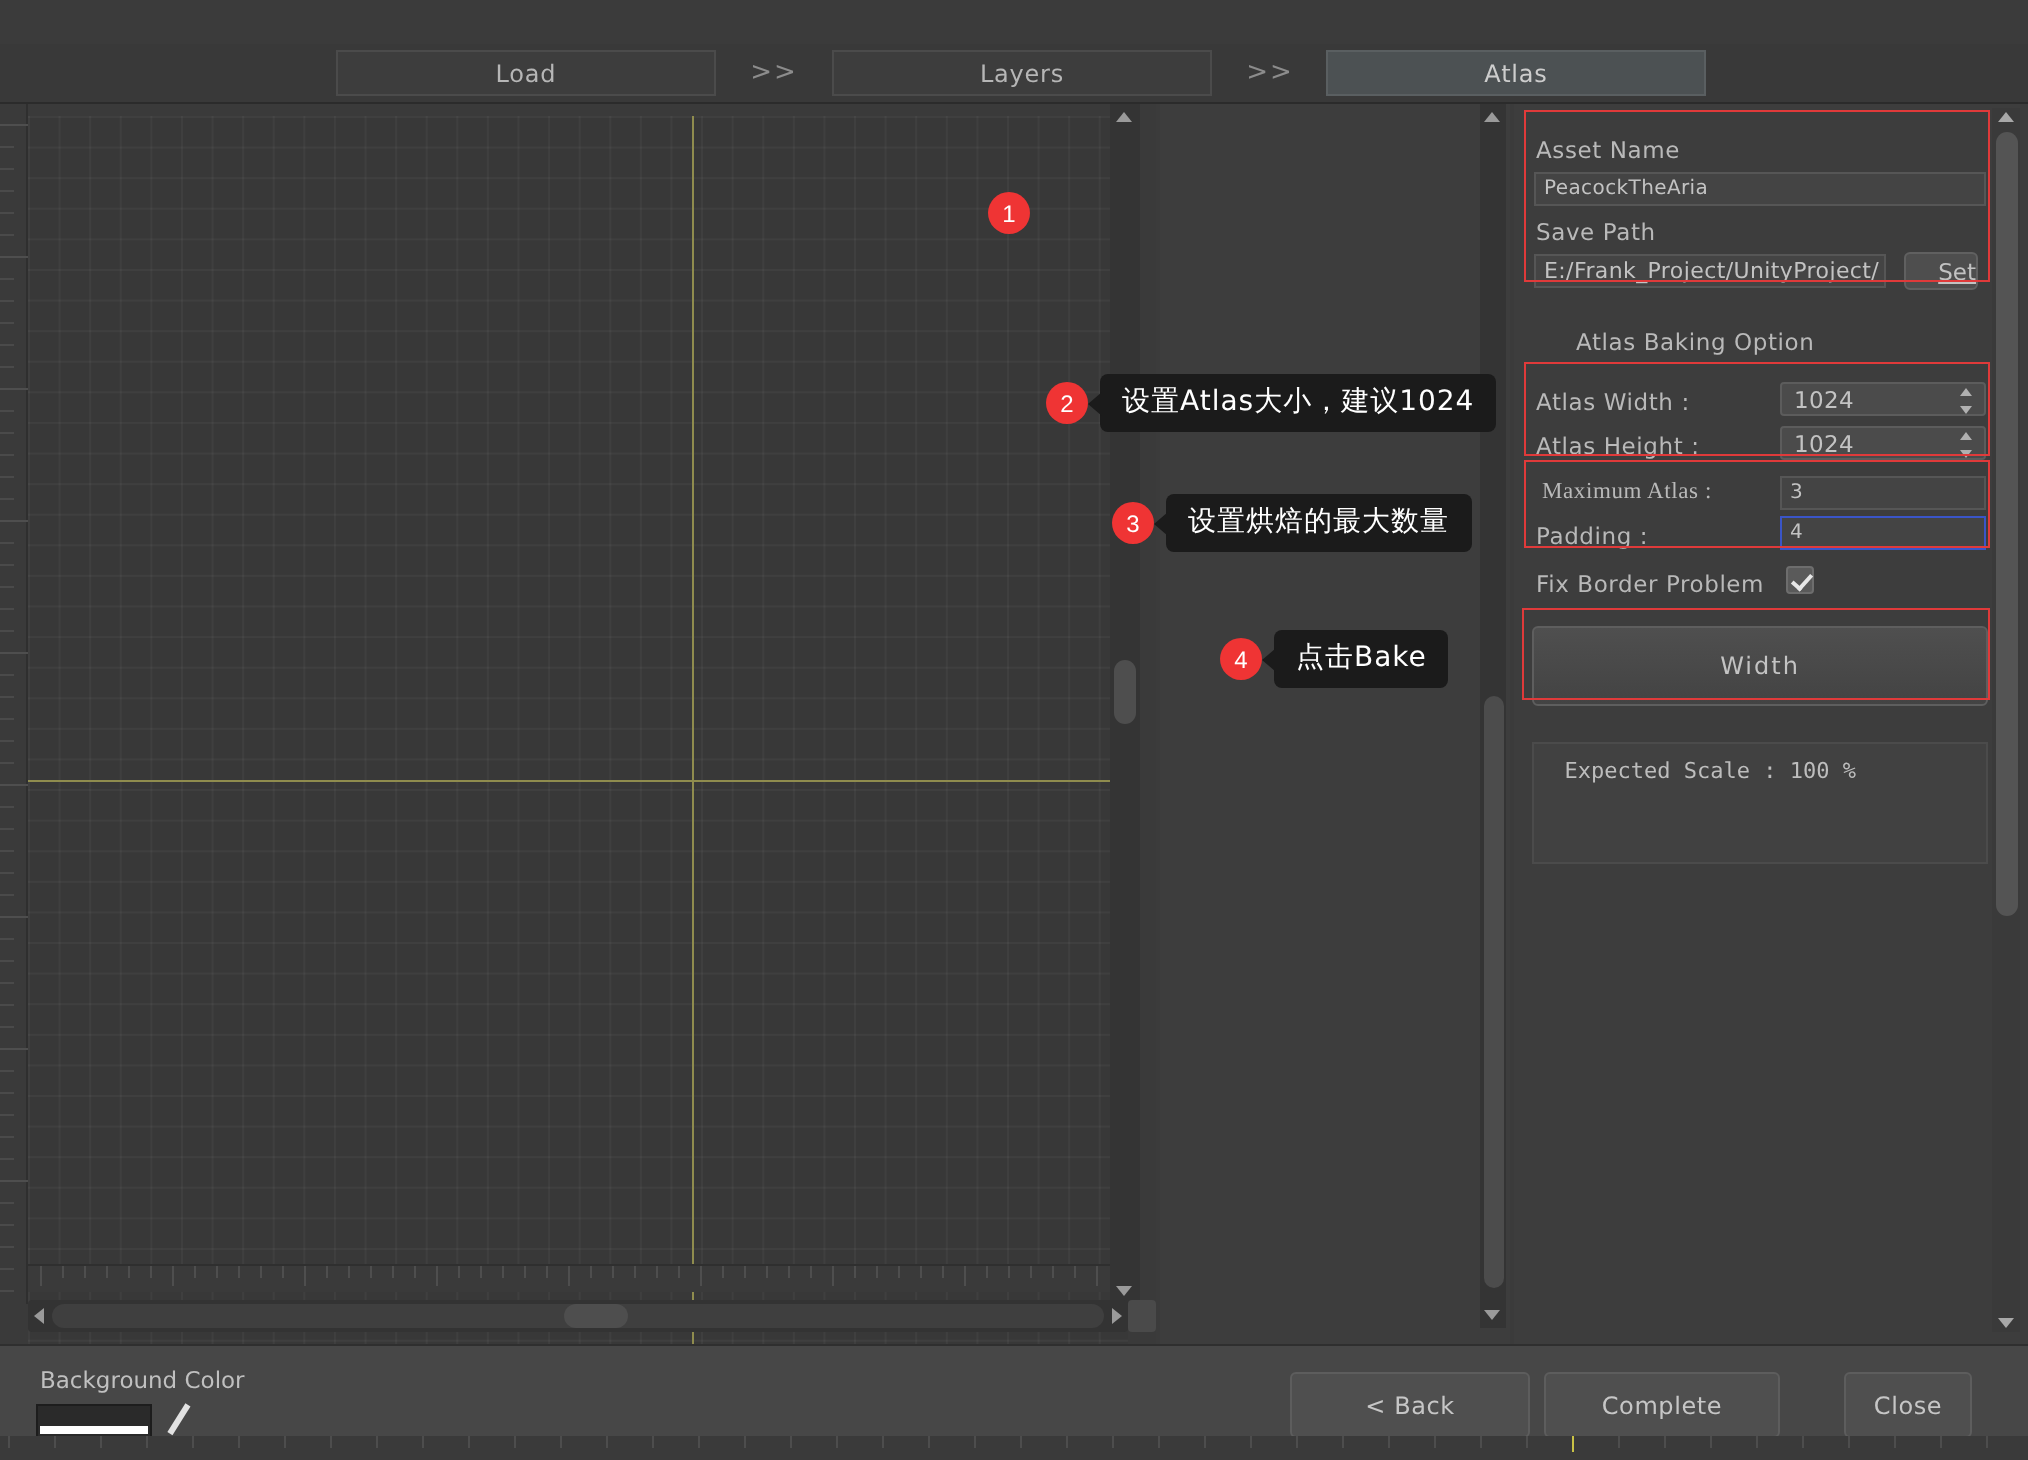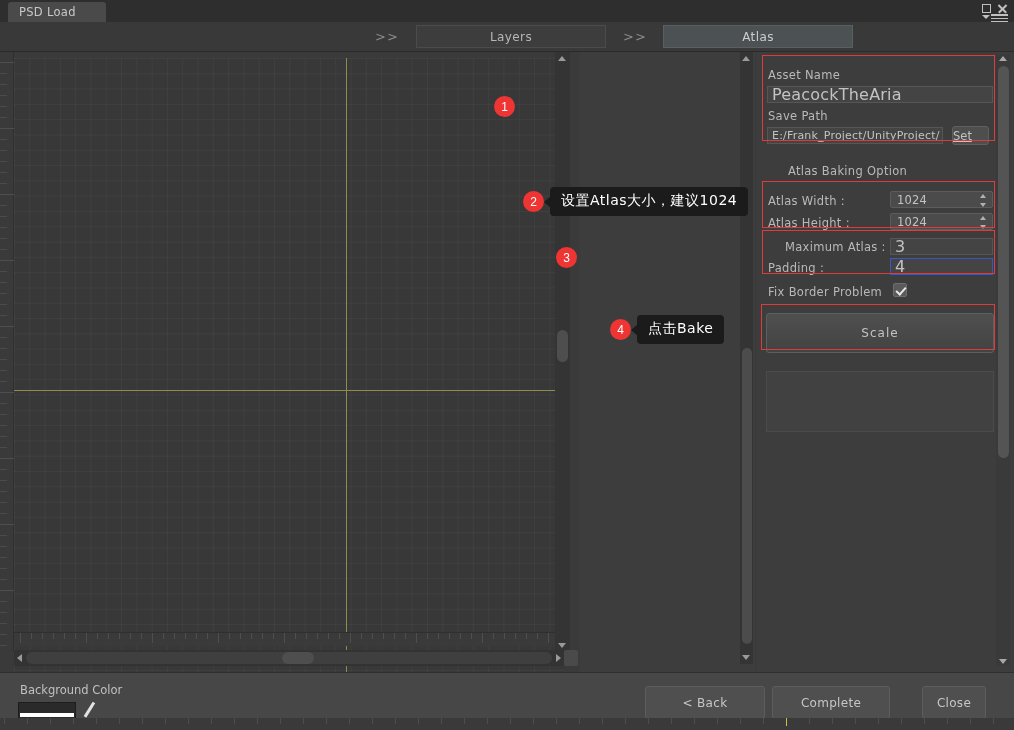--- a/index.html
+++ b/index.html
@@ -149,41 +149,41 @@
 
   
   .rightpanel {
     position: absolute; left: 757px; top: 52px; width: 257px; height: 620px;
     background: #3d3d3d;
   }
   .insp { position: absolute; left: 5px; top: 6px; width: 232px; }
   .lbl { color: #b9b9b9; font-size: 11.5px; letter-spacing: .3px; }
   .field {
     height: 17px; background: #444; border: 1px solid #565656;
-    color: #c3c3c3; font-size: 16px; display: flex; align-items: center;
+    color: #c3c3c3; font-size: 10px; display: flex; align-items: center;
     padding-left: 4px; letter-spacing: .2px;
   }
   .field.focused { border: 1px solid #3a55c8; }
   .spinner {
     height: 17px; background: #4b4b4b; border: 1px solid #5c5c5c; border-radius: 2px;
     color: #c3c3c3; font-size: 11.5px; display: flex; align-items: center;
     padding-left: 6px; position: relative; letter-spacing: .2px;
   }
   .spinner .updn {
     position: absolute; right: 5px; top: 2px; width: 7px; height: 13px;
   }
   .spinner .updn .u, .spinner .updn .d {
     position: absolute; left: 0; width: 0; height: 0;
     border-left: 3.5px solid transparent; border-right: 3.5px solid transparent;
   }
   .spinner .updn .u { top: 0; border-bottom: 4px solid #b0b0b0; }
   .spinner .updn .d { bottom: 0; border-top: 4px solid #b0b0b0; }
   .set-btn {
     width: 37px; height: 19px; background: #4e4e4e; border: 1px solid #606060; border-radius: 3px;
-    color: #c2c2c2; font-size: 11.5px; display: flex; align-items: center; justify-content: flex-start; text-decoration: underline;
+    color: #c2c2c2; font-size: 11.5px; display: flex; align-items: center; justify-content: flex-end; text-decoration: underline;
   }
   .chk {
     width: 14px; height: 14px; background: #5a5a5a; border: 1px solid #6d6d6d; border-radius: 2px;
     position: relative;
   }
   .chk::after {
     content: ""; position: absolute; left: 4px; top: 1px; width: 4px; height: 8px;
     border: solid #e8e8e8; border-width: 0 2px 2px 0; transform: rotate(42deg);
   }
   .bake-btn {
@@ -268,37 +268,25 @@
     position: absolute; left: 0; bottom: 0; width: 1014px; height: 12px; background: #3a3a3a;
   }
   .footer-ruler i { position: absolute; top: 0; width: 1px; height: 6px; background: #4d4d4d; }
   .footer-ruler .ymark { position: absolute; top: 0; width: 1px; height: 8px; background: #c9c246; }
 </style>
 </head>
 <body>
 
 <div id="app">
 
-  <div class="titlebar">
-    <div class="tab-psd">
-      <span>PSD Load</span>
-    </div>
-    <div class="win-ctrl right">
-      <div class="ic-max"></div>
-      <div class="ic-close"></div>
-    </div>
-    <div class="ic-caret"></div>
-    <div class="ic-menu">
-        <i></i>
-        <i></i>
-        <i></i>
-      </div>
-  </div>
 
   <div class="stepbar">
+    <div class="step-btn" style="left:168px;width:190px;">
+      <span>Load</span>
+    </div>
     <div class="step-arrow" style="left:360px;">
       <span>&gt;&gt;</span>
     </div>
     <div class="step-btn" style="left:416px;width:190px;">
       <span>Layers</span>
     </div>
     <div class="step-arrow" style="left:608px;">
       <span>&gt;&gt;</span>
     </div>
     <div class="step-btn active" style="left:663px;width:190px;">
@@ -468,34 +456,35 @@
 
       <div class="lbl" style="position:absolute;left:6px;top:158px;">Atlas Height :</div>
       <div class="spinner" style="position:absolute;left:128px;top:155px;width:103px;">
         <span>1024</span>
         <span class="updn">
             <i class="u"></i>
             <i class="d"></i>
           </span>
       </div>
 
-      <div class="lbl" style="position:absolute;left:23px;top:182px;">Maximum Atlas :</div>
+      <div class="lbl" style="position:absolute;left:9px;top:182px;font-family:Liberation Serif, serif;">Maximum Atlas :</div>
       <div class="field" style="position:absolute;left:128px;top:180px;width:103px;">3</div>
 
       <div class="lbl" style="position:absolute;left:6px;top:203px;">Padding :</div>
       <div class="field focused" style="position:absolute;left:128px;top:200px;width:103px;">4</div>
 
       <div class="lbl" style="position:absolute;left:6px;top:227px;">Fix Border Problem</div>
       <div class="chk" style="position:absolute;left:131px;top:225px;"></div>
 
       <div class="bake-btn" style="position:absolute;left:4px;top:255px;">
-        <span>Scale</span>
+        <span>Width</span>
       </div>
 
       <div class="status-box" style="position:absolute;left:4px;top:313px;">
+        <div>  Expected Scale : 100 %</div>
       </div>
     </div>
 
     <div class="redbox" style="left:5px;top:3px;width:233px;height:86px;"></div>
     <div class="redbox" style="left:5px;top:129px;width:233px;height:47px;"></div>
     <div class="redbox" style="left:5px;top:178px;width:233px;height:44px;"></div>
     <div class="redbox" style="left:4px;top:252px;width:234px;height:46px;"></div>
 
     <div class="right-scroll">
       <div class="arr-up"></div>
@@ -506,20 +495,21 @@
 
   <div class="callout" style="left:494px;top:96px;">
     <div class="badge">1</div>
   </div>
   <div class="callout" style="left:523px;top:187px;">
     <div class="badge">2</div>
     <div class="bubble">设置Atlas大小，建议1024</div>
   </div>
   <div class="callout" style="left:556px;top:247px;">
     <div class="badge">3</div>
+    <div class="bubble">设置烘焙的最大数量</div>
   </div>
   <div class="callout" style="left:610px;top:315px;">
     <div class="badge">4</div>
     <div class="bubble">点击Bake</div>
   </div>
 
   <div class="bottombar">
     <div class="bg-label">Background Color</div>
     <div class="swatch"></div>
     <div class="dropper">

